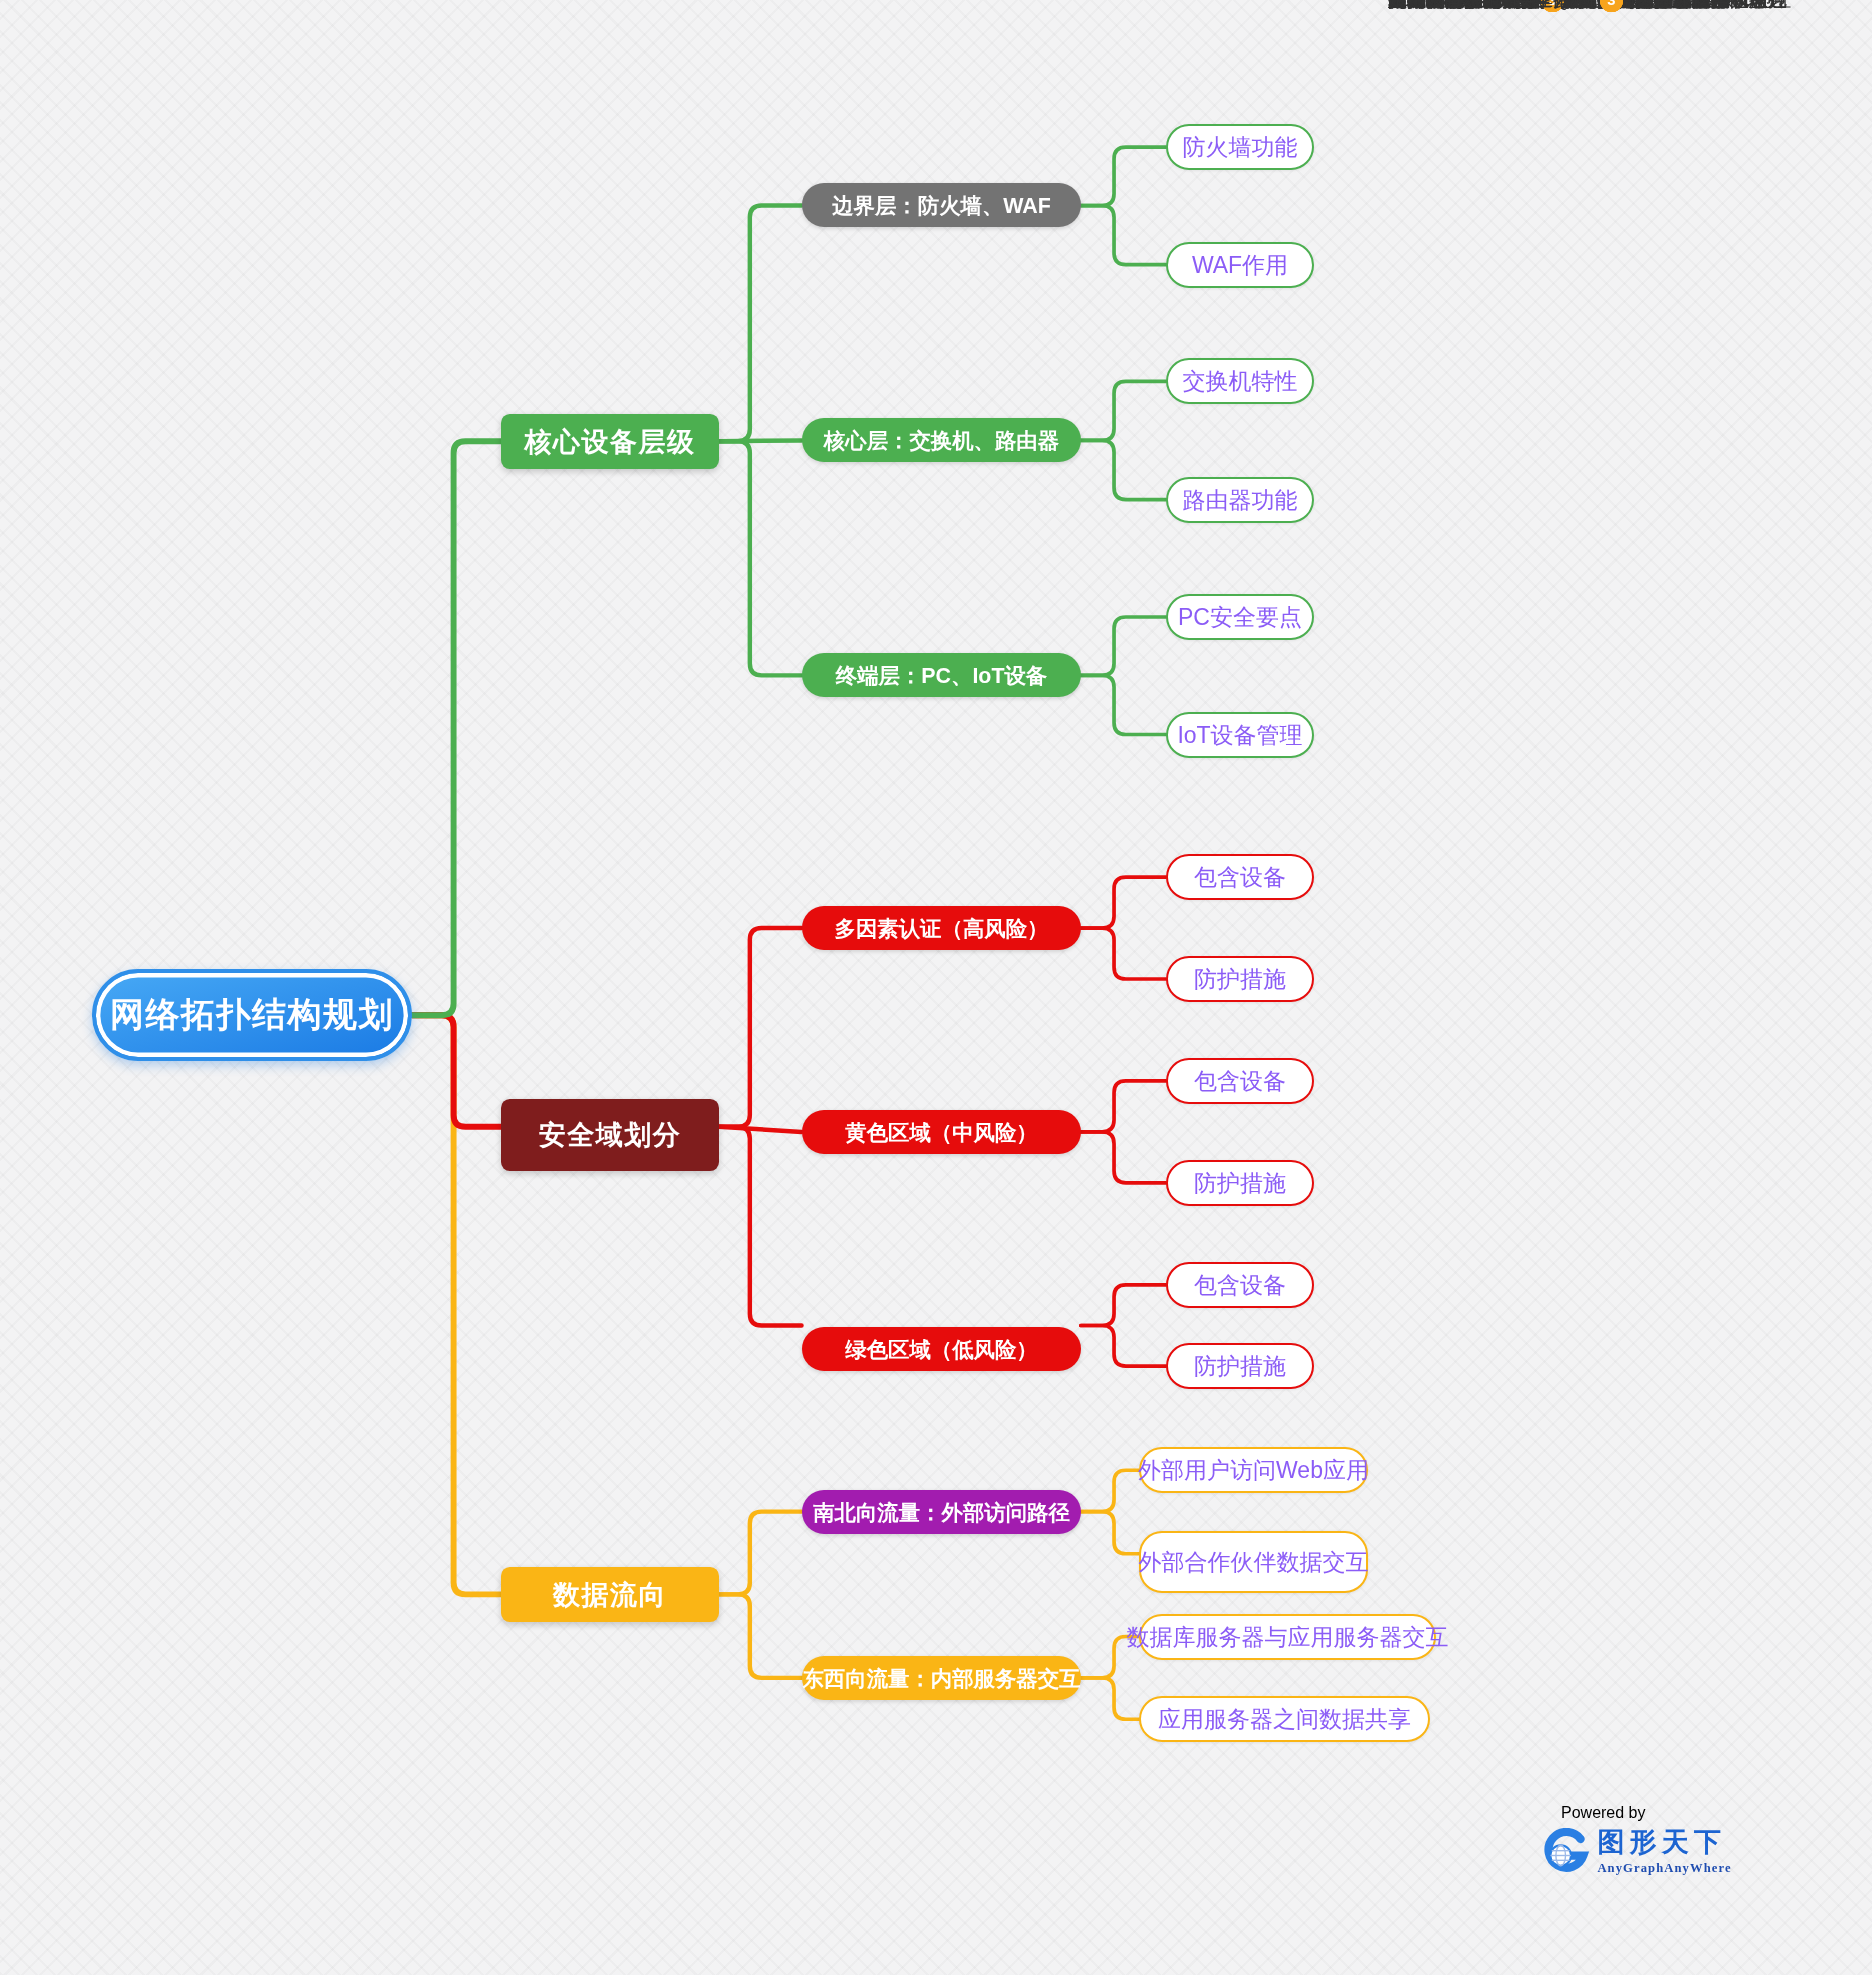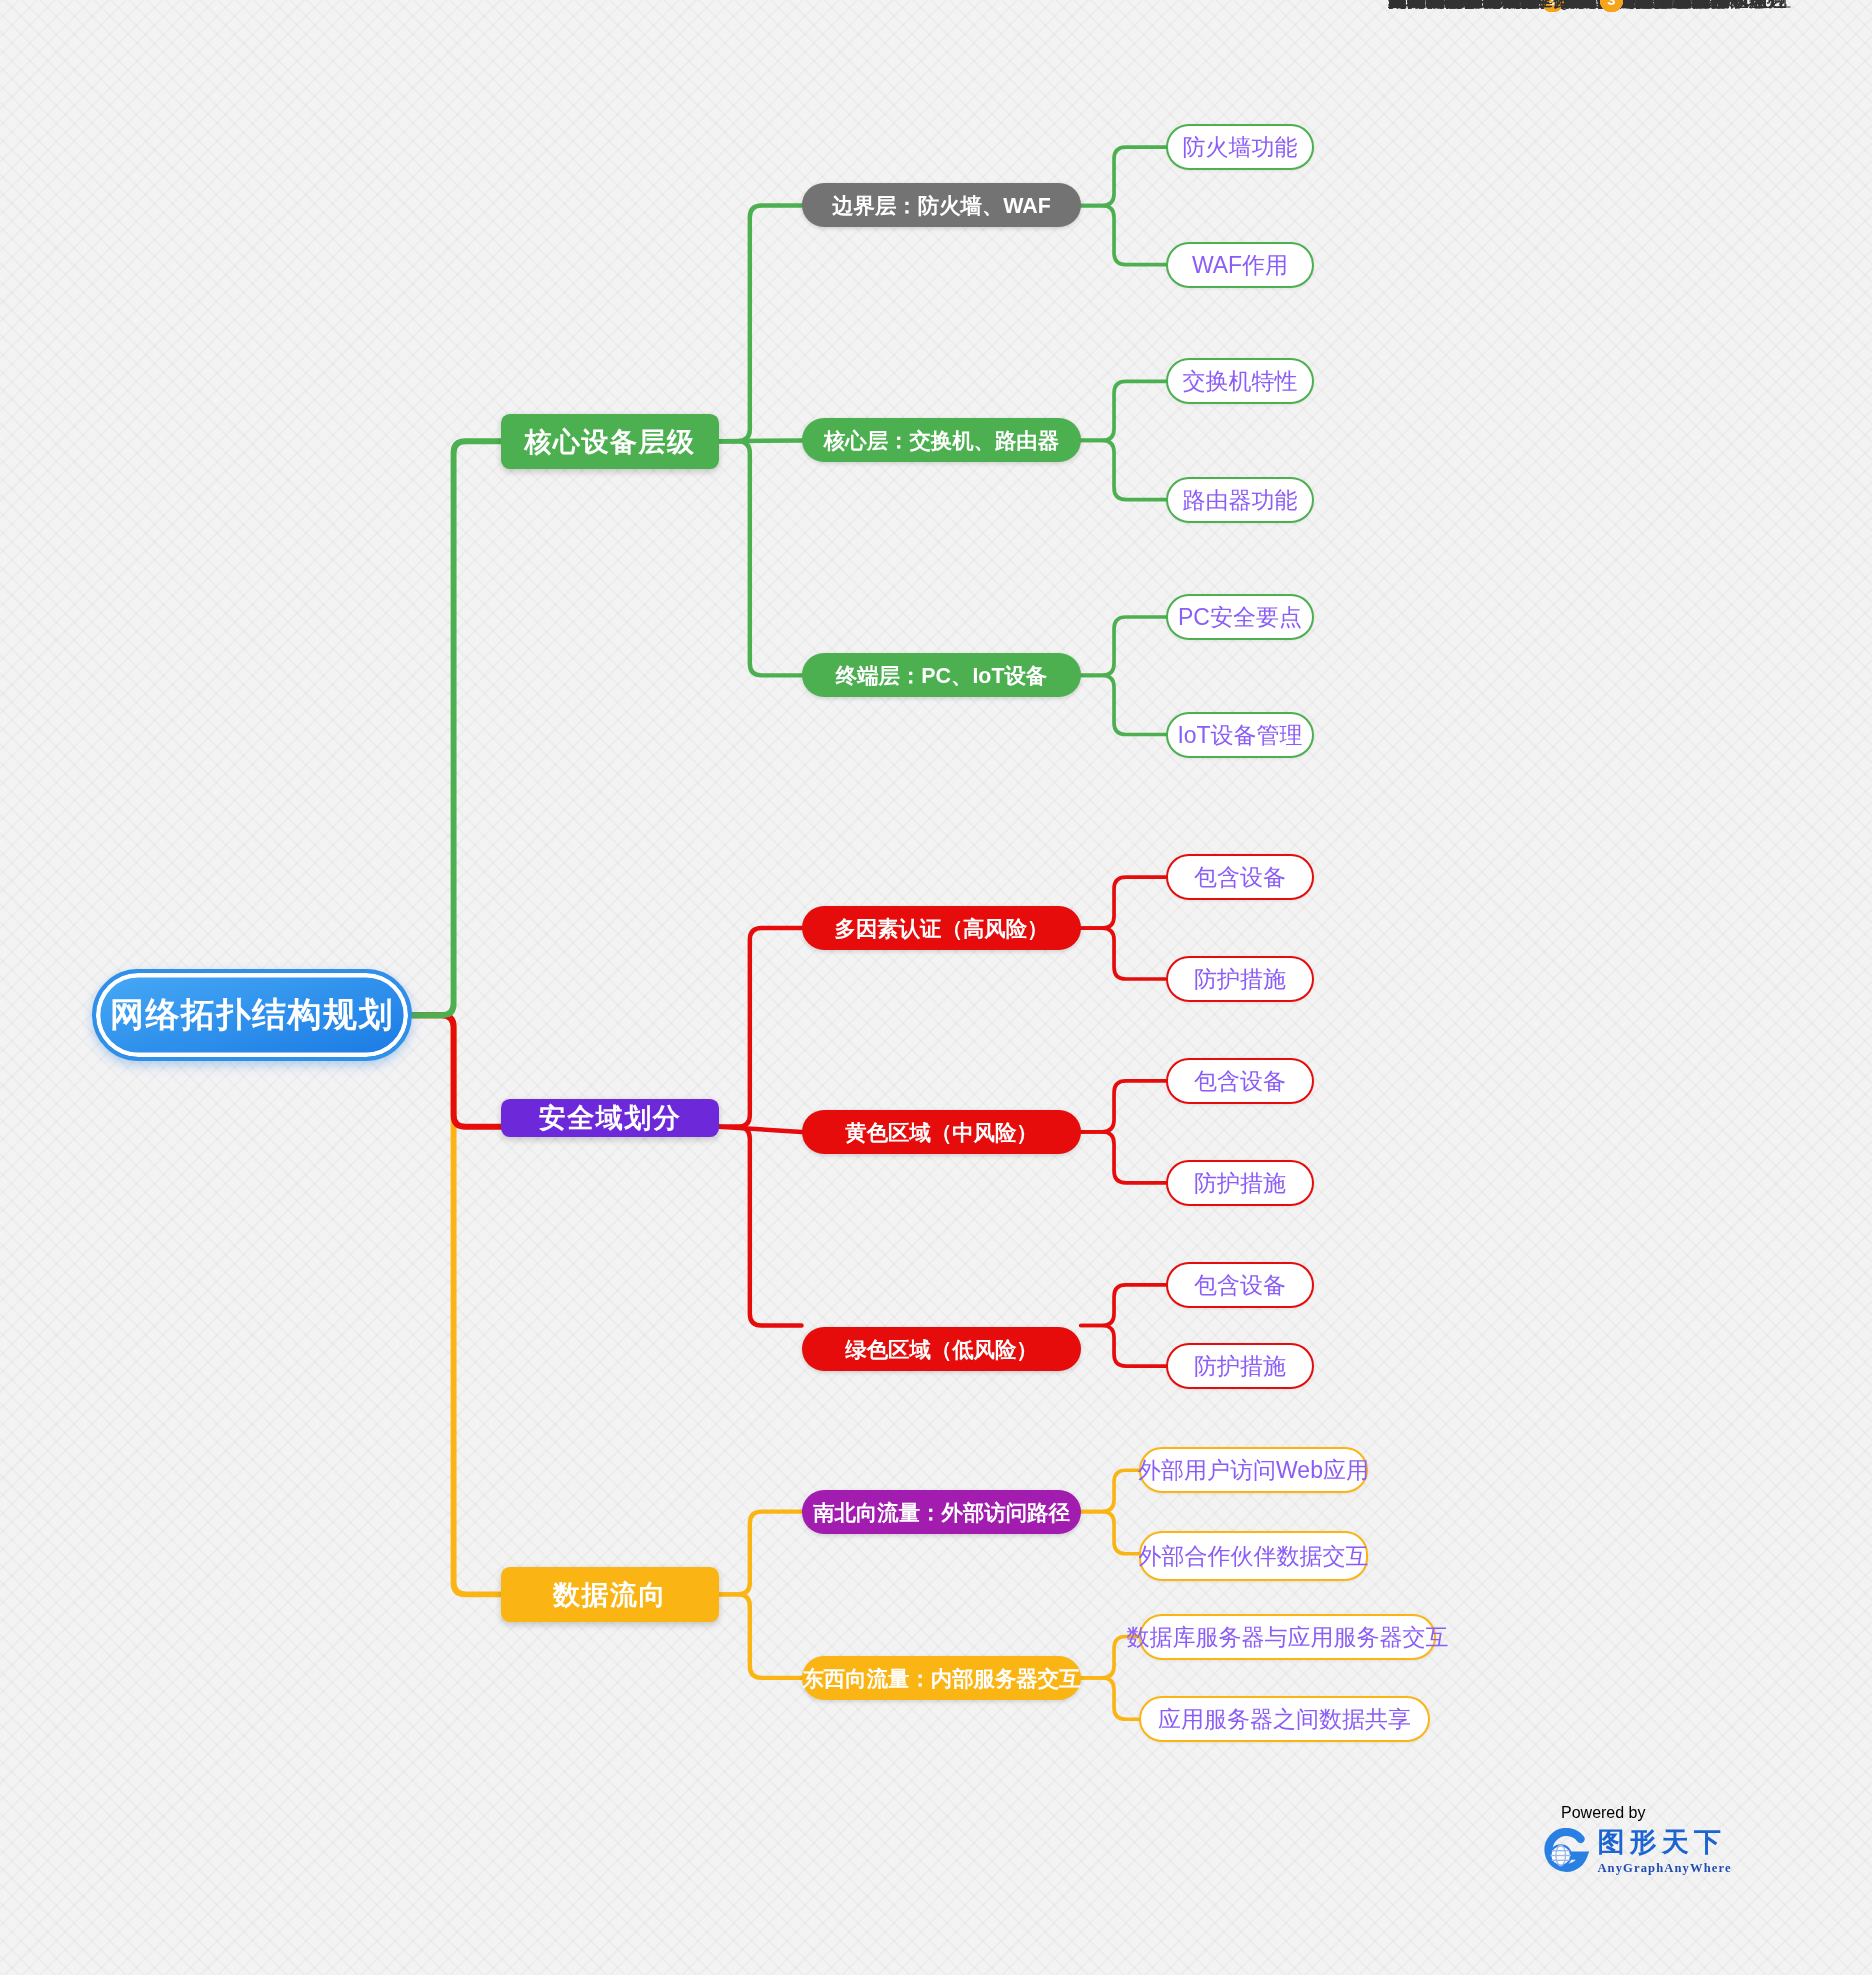--- a/index.html
+++ b/index.html
@@ -191,21 +191,21 @@
     <div class="node l3-node" style="left: 1166px; top: 712px; width: 148px; height: 46px; border: 2.2px solid rgb(76, 175, 80);">IoT设备管理</div>
     <div class="leaf" style="left: 1388px;">
       <span class="leaf-text">设备认证：确保接入设备合法性</span>
     </div>
     <div class="leaf" style="left: 1388px;">
       <span class="leaf-text">数据加密传输：防止数据在传输过程中被窃取</span>
     </div>
     <div class="leaf" style="left: 1388px;">
       <span class="leaf-text">固件更新：及时修复设备固件漏洞</span>
     </div>
-    <div class="node l1-node" style="left: 501px; top: 1099px; width: 218px; height: 38px; background: #6d28d9;">安全域划分</div>
+    <div class="node l1-node" style="left: 501px; top: 1099px; width: 218px; height: 72px; background: #7f1d1d;">安全域划分</div>
     <div class="node l2-node" style="left: 802px; top: 906px; width: 279px; height: 44px; background: rgb(230, 12, 12);">多因素认证（高风险）</div>
     <div class="node l3-node" style="left: 1166px; top: 854px; width: 148px; height: 46px; border: 2.2px solid rgb(230, 12, 12);">包含设备</div>
     <div class="leaf" style="left: 1388px;">
       <span class="leaf-text">数据库服务器：存储大量敏感数据</span>
     </div>
     <div class="leaf" style="left: 1388px;">
       <span class="leaf-text">财务系统服务器：涉及资金交易信息</span>
     </div>
     <div class="node l3-node" style="left: 1166px; top: 956px; width: 148px; height: 46px; border: 2.2px solid rgb(230, 12, 12);">防护措施</div>
     <div class="leaf" style="left: 1388px;">
@@ -254,21 +254,21 @@
     <div class="node l2-node" style="left: 802px; top: 1490px; width: 279px; height: 44px; background: #a21caf;">南北向流量：外部访问路径</div>
     <div class="node l3-node" style="left: 1139px; top: 1447px; width: 229px; height: 46px; border: 2.2px solid rgb(250, 181, 21);">外部用户访问Web应用</div>
     <div class="leaf" style="left: 1456px;">
       <span class="leaf-text">访问流程</span>
       <span class="badge" style="background: rgb(247, 164, 29);">4</span>
     </div>
     <div class="leaf" style="left: 1456px;">
       <span class="leaf-text">安全要求</span>
       <span class="badge" style="background: rgb(247, 164, 29);">3</span>
     </div>
-    <div class="node l3-node" style="left: 1139px; top: 1531px; width: 229px; height: 50px; border: 2.2px solid rgb(250, 181, 21);">外部合作伙伴数据交互</div>
+    <div class="node l3-node" style="left: 1139px; top: 1531px; width: 229px; height: 62px; border: 2.2px solid rgb(250, 181, 21);">外部合作伙伴数据交互</div>
     <div class="leaf" style="left: 1456px;">
       <span class="leaf-text">交互方式</span>
       <span class="badge" style="background: rgb(247, 164, 29);">2</span>
     </div>
     <div class="leaf" style="left: 1456px;">
       <span class="leaf-text">安全保障</span>
       <span class="badge" style="background: rgb(247, 164, 29);">3</span>
     </div>
     <div class="node l2-node" style="left: 802px; top: 1656px; width: 279px; height: 44px; background: rgb(250, 181, 21);">东西向流量：内部服务器交互</div>
     <div class="node l3-node" style="left: 1139px; top: 1614px; width: 297px; height: 46px; border: 2.2px solid rgb(250, 181, 21);">数据库服务器与应用服务器交互</div>

